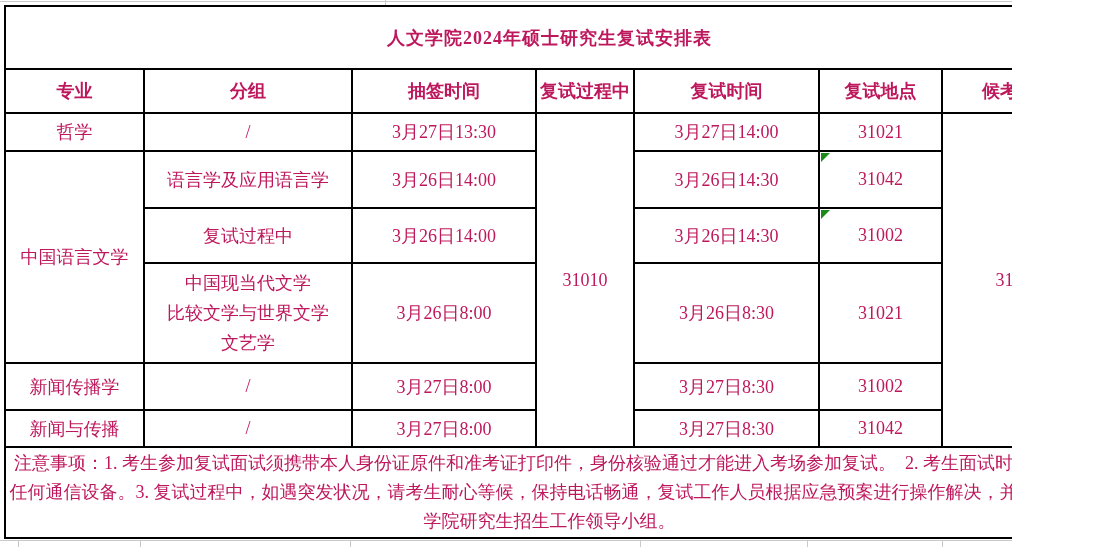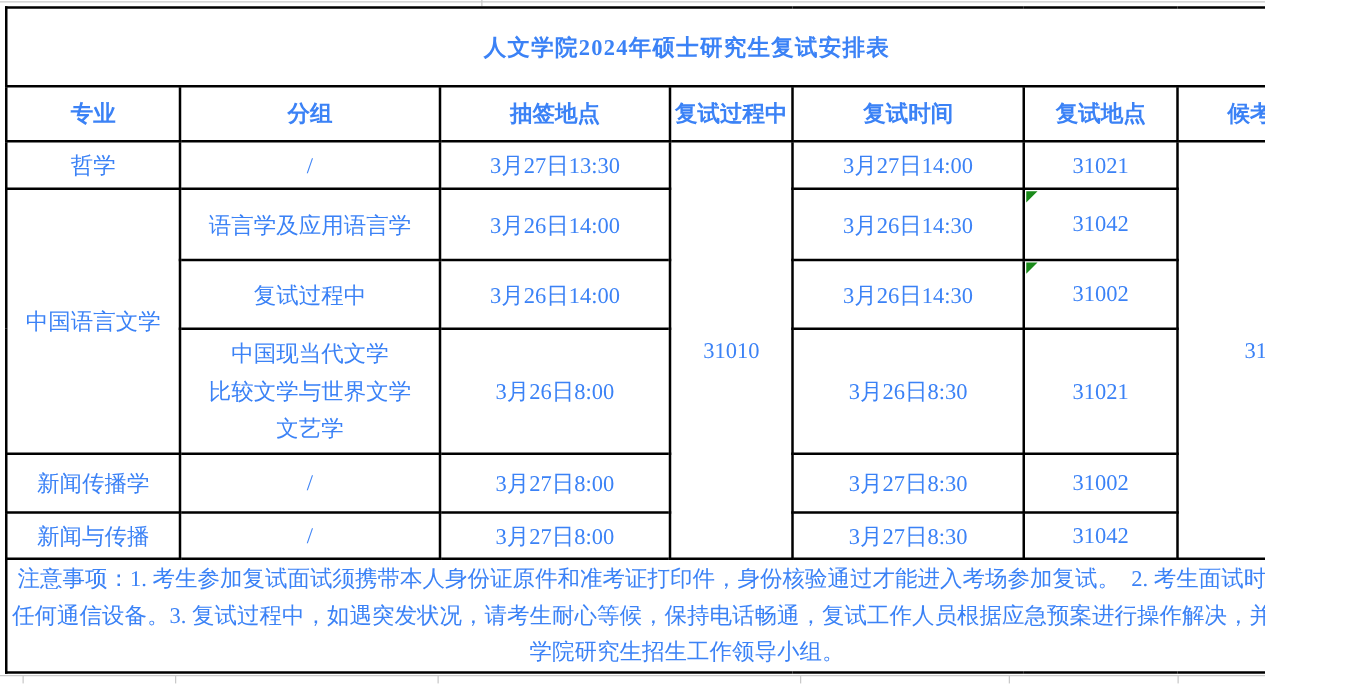--- a/index.html
+++ b/index.html
@@ -1,17 +1,17 @@
 <!DOCTYPE html>
 <html><head>
 <meta charset="utf-8">
 <style>
   html,body{margin:0;padding:0;background:#fff;}
   .canvas{position:relative;width:1012px;height:547px;background:#ffffff;overflow:hidden;
-          font-family:"Liberation Serif","DejaVu Serif",serif;color:#3b82f6;}
+          font-family:"Liberation Serif","DejaVu Serif",serif;color:#be185d;}
   
   table.schedule{position:absolute;left:4px;top:5px;width:1088px;border-collapse:collapse;table-layout:fixed;}
   table.schedule td{border:2px solid #000;text-align:center;vertical-align:middle;
                     font-size:18px;padding:0;overflow:hidden;}
   table.schedule td.no-r{border-right:none;}
   td.title-cell{font-size:23px;font-weight:bold;letter-spacing:1px;}
   td.hdr{font-weight:bold;font-size:18px;}
   td.preline{white-space:pre-line;line-height:30px;}
   td.rel{position:relative;}
   td.notes{ text-align:left;vertical-align:top;padding:2px 5px;line-height:29px;
@@ -51,21 +51,21 @@
         <col style="width:123px">
       <col style="width:151px">
     </colgroup>
     <tbody>
         <tr class="rh-title">
       <td colspan="7" class="title-cell no-r">人文学院2024年硕士研究生复试安排表</td>
     </tr>
     <tr class="rh-header">
       <td class="hdr">专业</td>
       <td class="hdr">分组</td>
-      <td class="hdr">抽签地点</td>
+      <td class="hdr">抽签时间</td>
       <td class="hdr">复试过程中</td>
       <td class="hdr">复试时间</td>
       <td class="hdr">复试地点</td>
       <td class="hdr no-r">候考地点</td>
     </tr>
     <tr class="rh-r1">
       <td>哲学</td>
       <td>/</td>
       <td>3月27日13:30</td>
       <td rowspan="6">31010</td>

